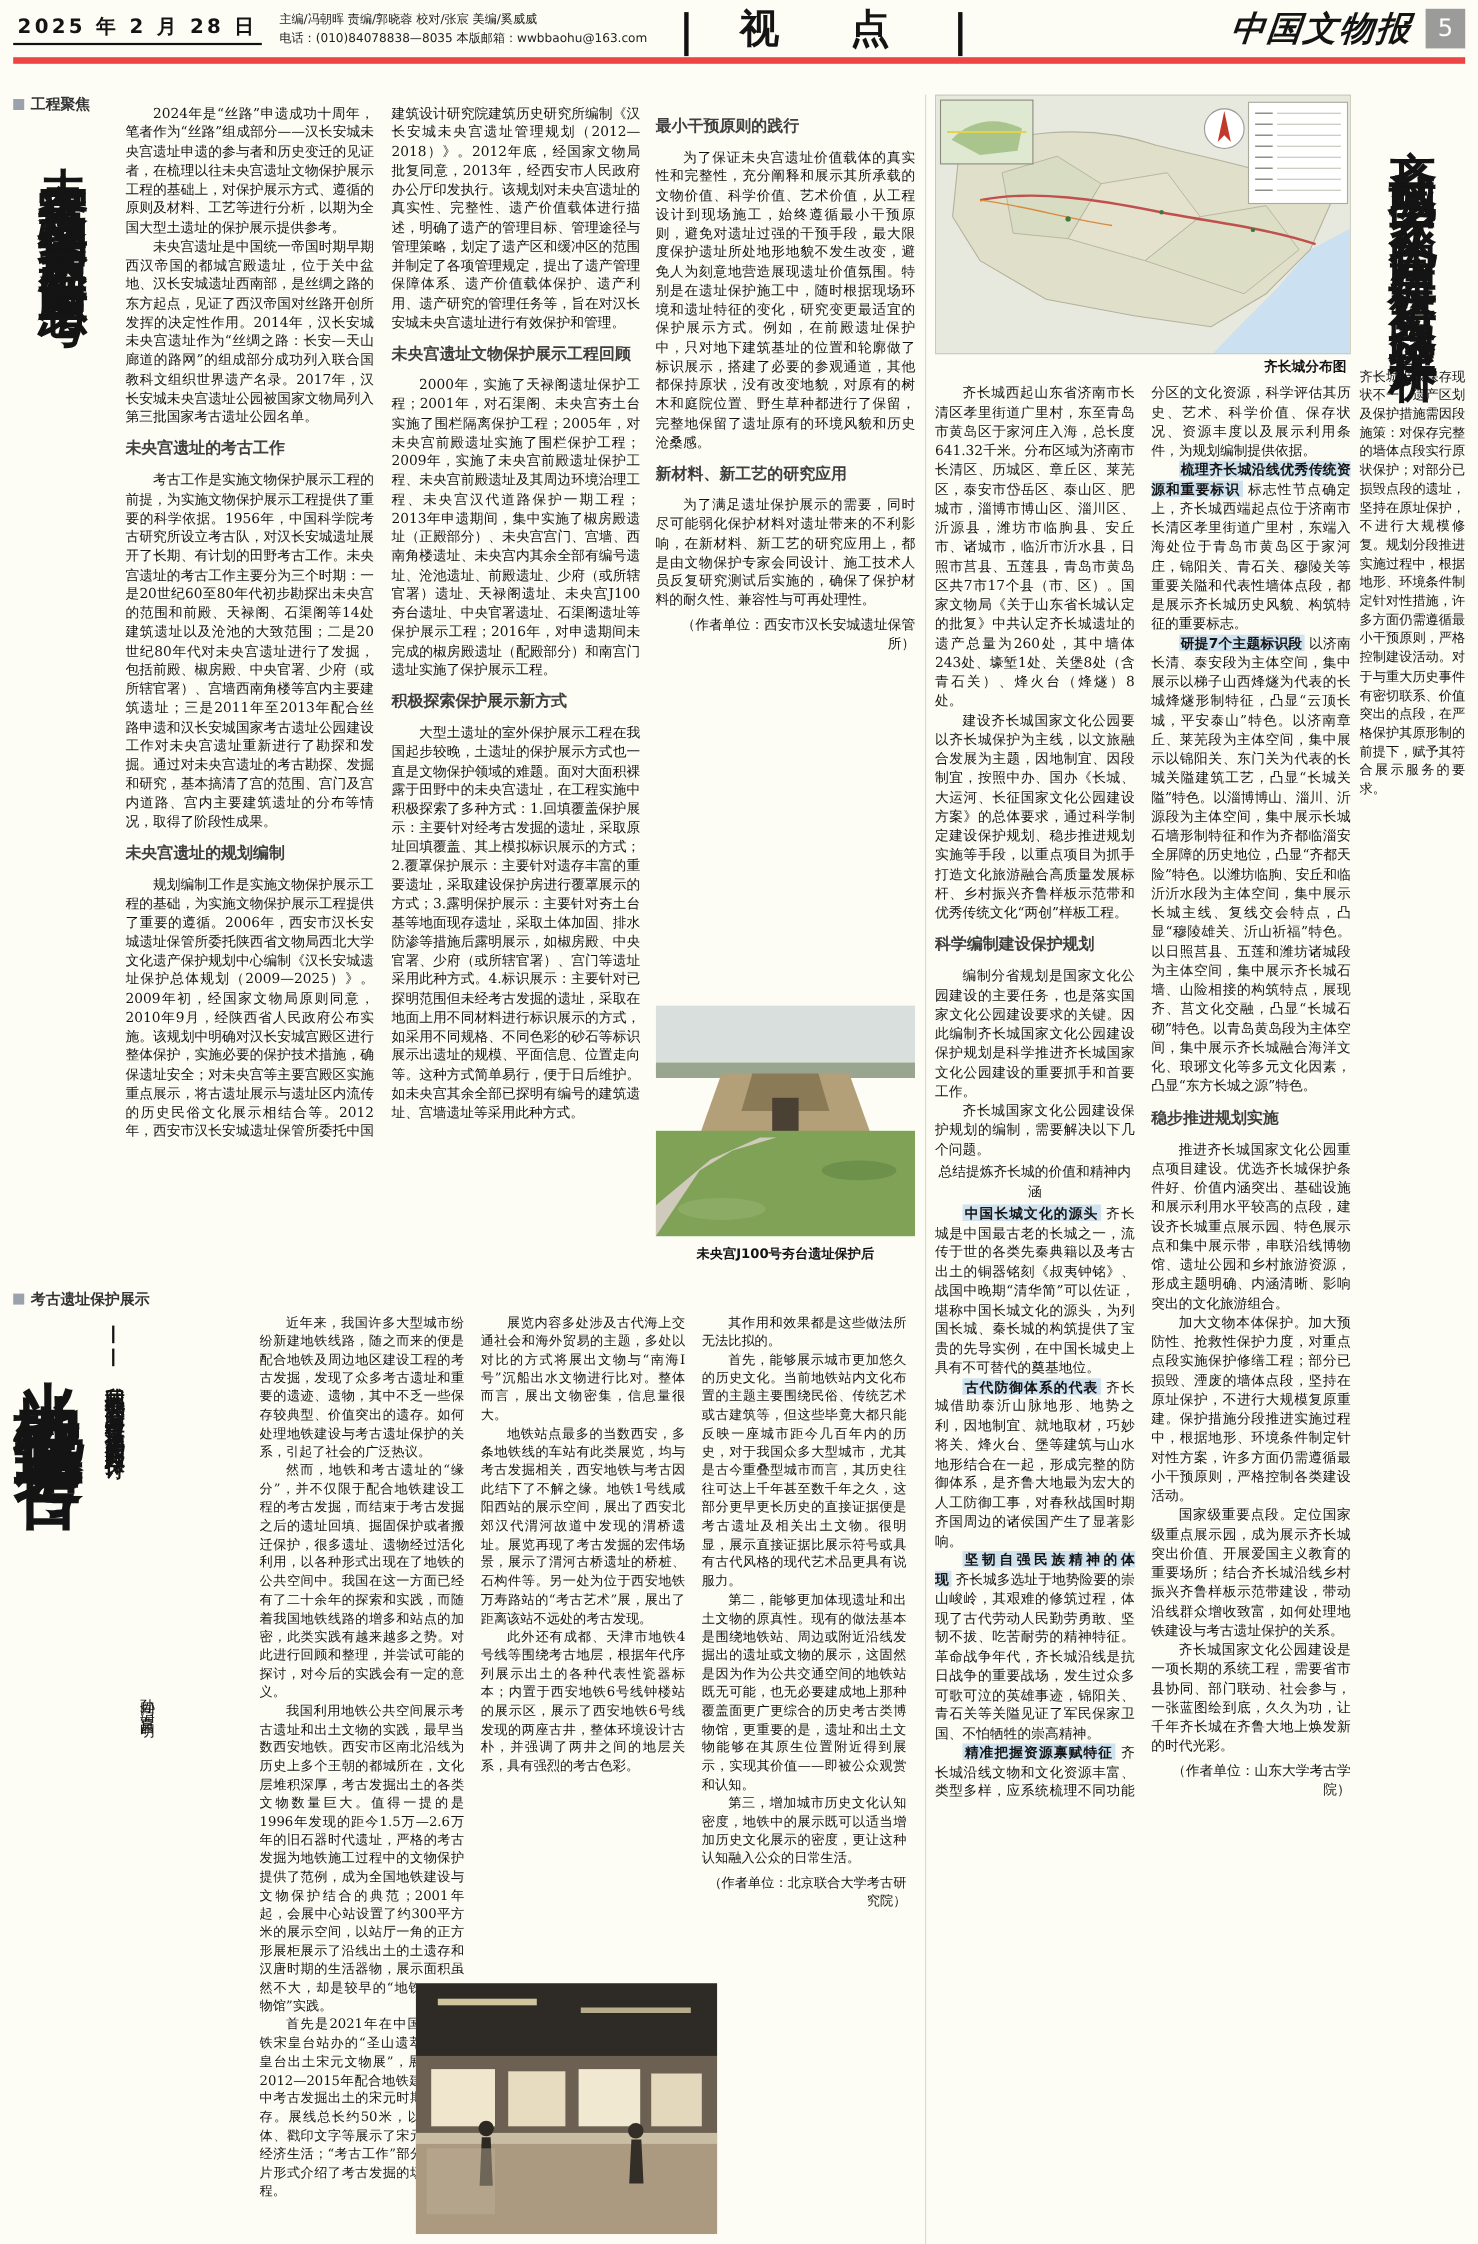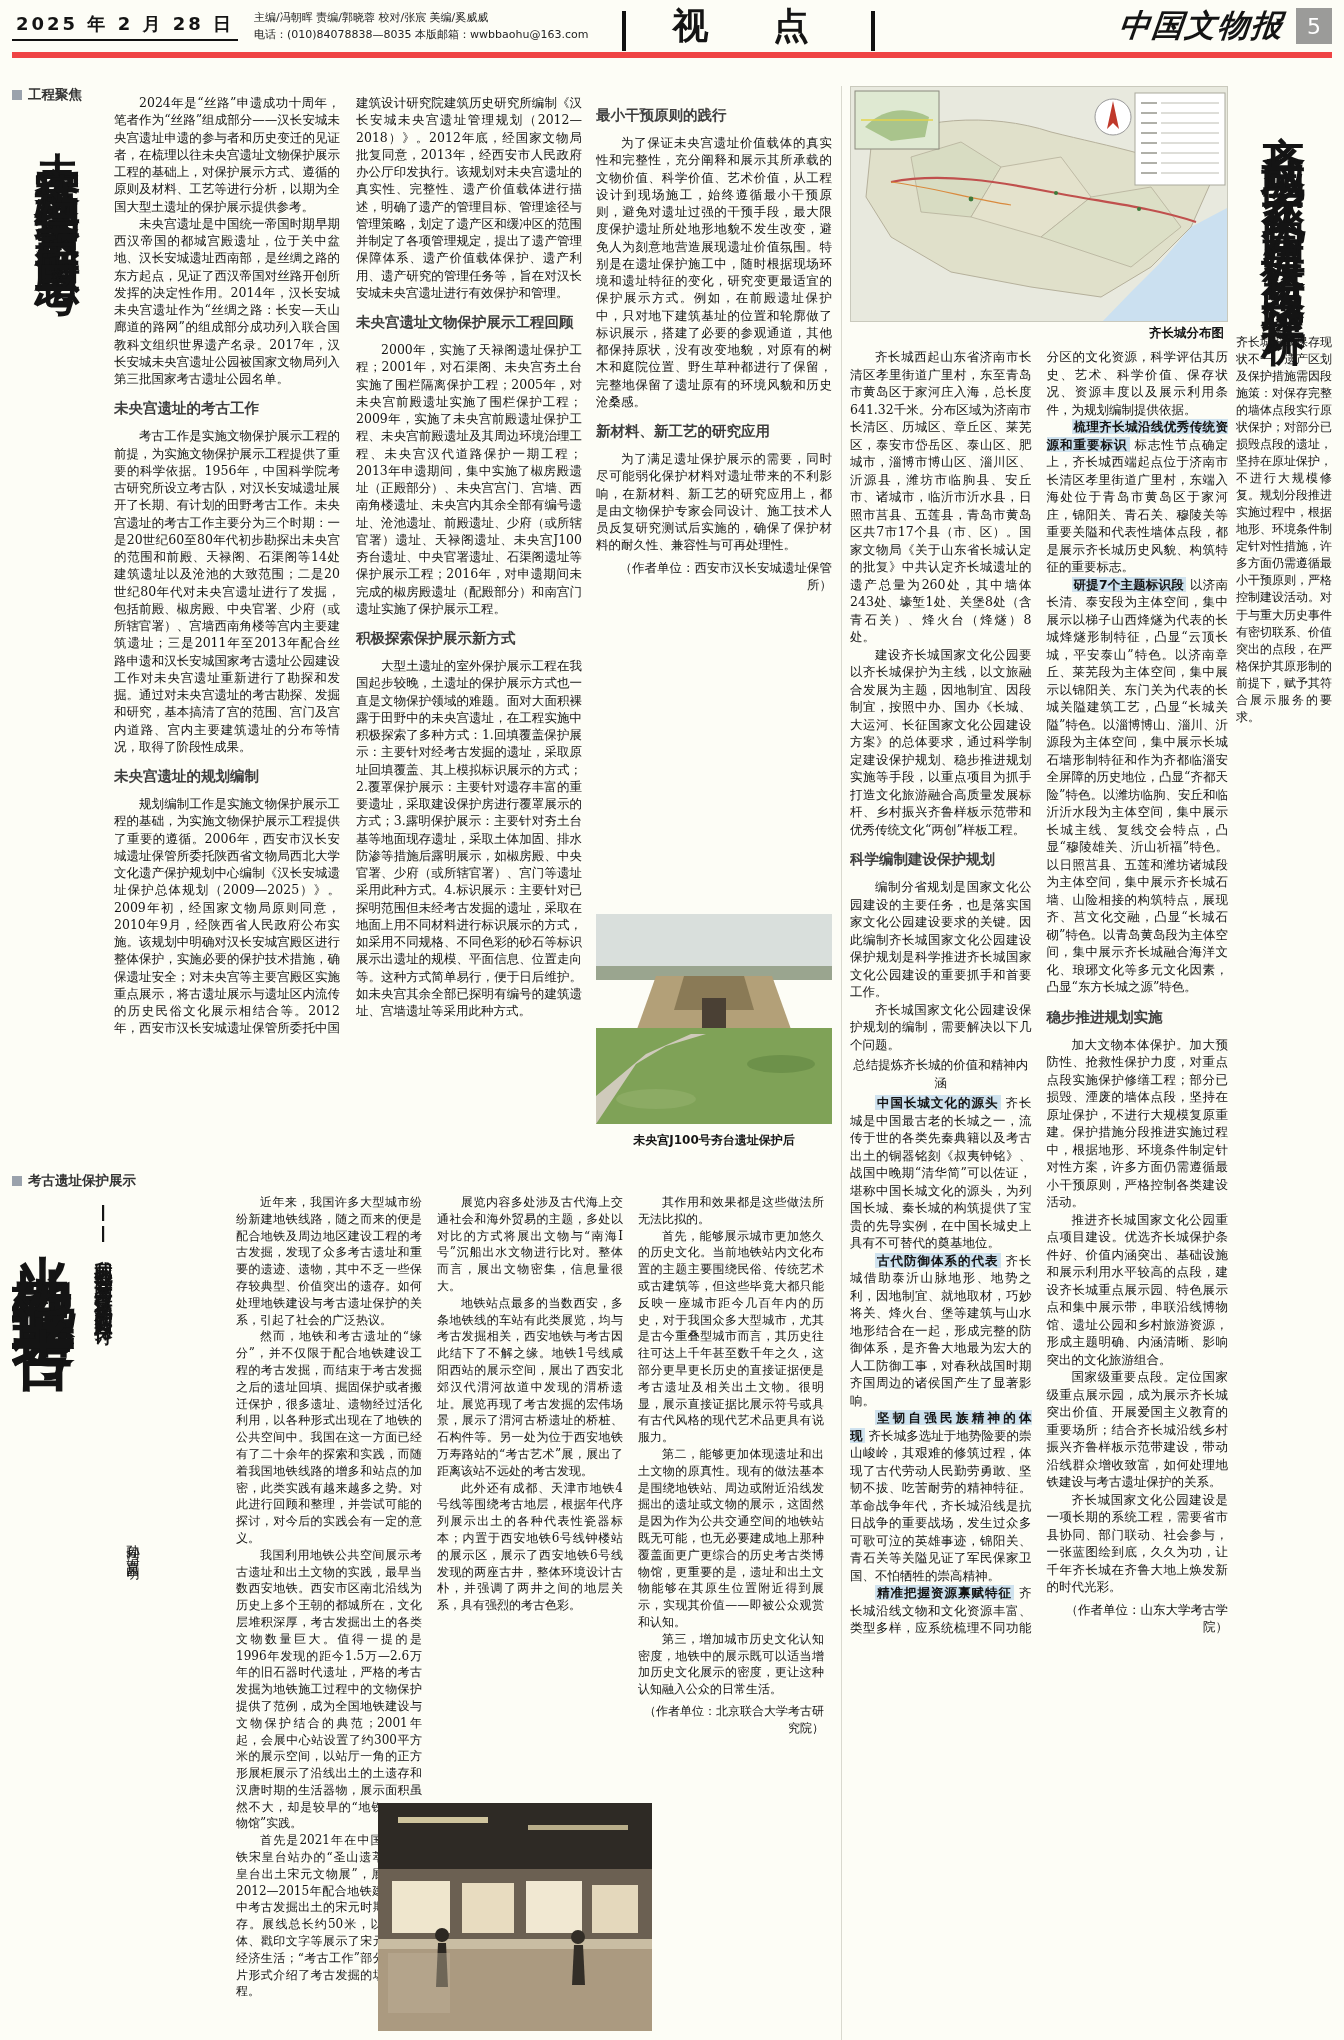--- a/index.html
+++ b/index.html
@@ -258,22 +258,22 @@
             <div class="bi-p">编制分省规划是国家文化公园建设的主要任务，也是落实国家文化公园建设要求的关键。因此编制齐长城国家文化公园建设保护规划是科学推进齐长城国家文化公园建设的重要抓手和首要工作。</div>
             <div class="bi-p">齐长城国家文化公园建设保护规划的编制，需要解决以下几个问题。</div>
             <div class="bi-c">总结提炼齐长城的价值和精神内涵</div>
             <div class="bi-hl"><span class="hl-label">中国长城文化的源头</span>&nbsp;齐长城是中国最古老的长城之一，流传于世的各类先秦典籍以及考古出土的铜器铭刻《叔夷钟铭》、战国中晚期“清华简”可以佐证，堪称中国长城文化的源头，为列国长城、秦长城的构筑提供了宝贵的先导实例，在中国长城史上具有不可替代的奠基地位。</div>
             <div class="bi-hl"><span class="hl-label">古代防御体系的代表</span>&nbsp;齐长城借助泰沂山脉地形、地势之利，因地制宜、就地取材，巧妙将关、烽火台、堡等建筑与山水地形结合在一起，形成完整的防御体系，是齐鲁大地最为宏大的人工防御工事，对春秋战国时期齐国周边的诸侯国产生了显著影响。</div>
             <div class="bi-hl"><span class="hl-label">坚韧自强民族精神的体现</span>&nbsp;齐长城多选址于地势险要的崇山峻岭，其艰难的修筑过程，体现了古代劳动人民勤劳勇敢、坚韧不拔、吃苦耐劳的精神特征。革命战争年代，齐长城沿线是抗日战争的重要战场，发生过众多可歌可泣的英雄事迹，锦阳关、青石关等关隘见证了军民保家卫国、不怕牺牲的崇高精神。</div>
             <div class="bi-hl"><span class="hl-label">精准把握资源禀赋特征</span>&nbsp;齐长城沿线文物和文化资源丰富、类型多样，应系统梳理不同功能分区的文化资源，科学评估其历史、艺术、科学价值、保存状况、资源丰度以及展示利用条件，为规划编制提供依据。</div>
             <div class="bi-hl"><span class="hl-label">梳理齐长城沿线优秀传统资源和重要标识</span>&nbsp;标志性节点确定上，齐长城西端起点位于济南市长清区孝里街道广里村，东端入海处位于青岛市黄岛区于家河庄，锦阳关、青石关、穆陵关等重要关隘和代表性墙体点段，都是展示齐长城历史风貌、构筑特征的重要标志。</div>
             <div class="bi-hl"><span class="hl-label">研提7个主题标识段</span>&nbsp;以济南长清、泰安段为主体空间，集中展示以梯子山西烽燧为代表的长城烽燧形制特征，凸显“云顶长城，平安泰山”特色。以济南章丘、莱芜段为主体空间，集中展示以锦阳关、东门关为代表的长城关隘建筑工艺，凸显“长城关隘”特色。以淄博博山、淄川、沂源段为主体空间，集中展示长城石墙形制特征和作为齐都临淄安全屏障的历史地位，凸显“齐都天险”特色。以潍坊临朐、安丘和临沂沂水段为主体空间，集中展示长城主线、复线交会特点，凸显“穆陵雄关、沂山祈福”特色。以日照莒县、五莲和潍坊诸城段为主体空间，集中展示齐长城石墙、山险相接的构筑特点，展现齐、莒文化交融，凸显“长城石砌”特色。以青岛黄岛段为主体空间，集中展示齐长城融合海洋文化、琅琊文化等多元文化因素，凸显“东方长城之源”特色。</div>
             <div class="bi-h">稳步推进规划实施</div>
+            <div class="bi-p">推进齐长城国家文化公园重点项目建设。优选齐长城保护条件好、价值内涵突出、基础设施和展示利用水平较高的点段，建设齐长城重点展示园、特色展示点和集中展示带，串联沿线博物馆、遗址公园和乡村旅游资源，形成主题明确、内涵清晰、影响突出的文化旅游组合。</div>
             <div class="bi-p">加大文物本体保护。加大预防性、抢救性保护力度，对重点点段实施保护修缮工程；部分已损毁、湮废的墙体点段，坚持在原址保护，不进行大规模复原重建。保护措施分段推进实施过程中，根据地形、环境条件制定针对性方案，许多方面仍需遵循最小干预原则，严格控制各类建设活动。</div>
-            <div class="bi-p">推进齐长城国家文化公园重点项目建设。优选齐长城保护条件好、价值内涵突出、基础设施和展示利用水平较高的点段，建设齐长城重点展示园、特色展示点和集中展示带，串联沿线博物馆、遗址公园和乡村旅游资源，形成主题明确、内涵清晰、影响突出的文化旅游组合。</div>
             <div class="bi-p">国家级重要点段。定位国家级重点展示园，成为展示齐长城突出价值、开展爱国主义教育的重要场所；结合齐长城沿线乡村振兴齐鲁样板示范带建设，带动沿线群众增收致富，如何处理地铁建设与考古遗址保护的关系。</div>
             <div class="bi-p">齐长城国家文化公园建设是一项长期的系统工程，需要省市县协同、部门联动、社会参与，一张蓝图绘到底，久久为功，让千年齐长城在齐鲁大地上焕发新的时代光彩。</div>
             <div class="bi-end">（作者单位：山东大学考古学院）</div>
           </div>
       </div>
       <div class="a3-headcol">
         <div class="a3-headline">齐长城国家文化公园建设对策与路径探析</div>
         <div class="a3-author">于军</div>
         <div class="a3-tail">齐长城沿线保存现状不一，遗产区划及保护措施需因段施策：对保存完整的墙体点段实行原状保护；对部分已损毁点段的遗址，坚持在原址保护，不进行大规模修复。规划分段推进实施过程中，根据地形、环境条件制定针对性措施，许多方面仍需遵循最小干预原则，严格控制建设活动。对于与重大历史事件有密切联系、价值突出的点段，在严格保护其原形制的前提下，赋予其符合展示服务的要求。</div>
       </div>

